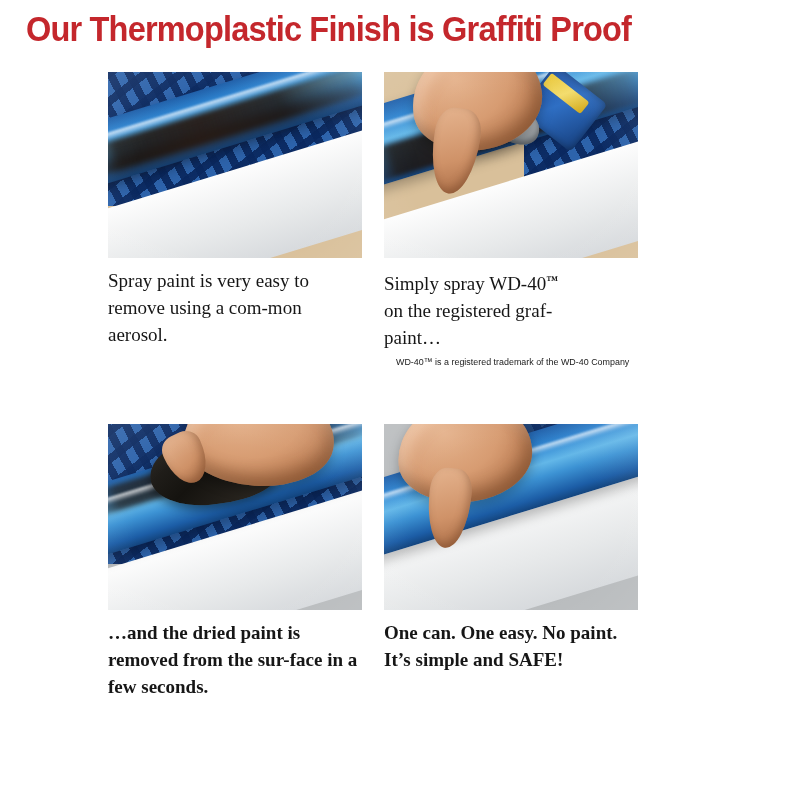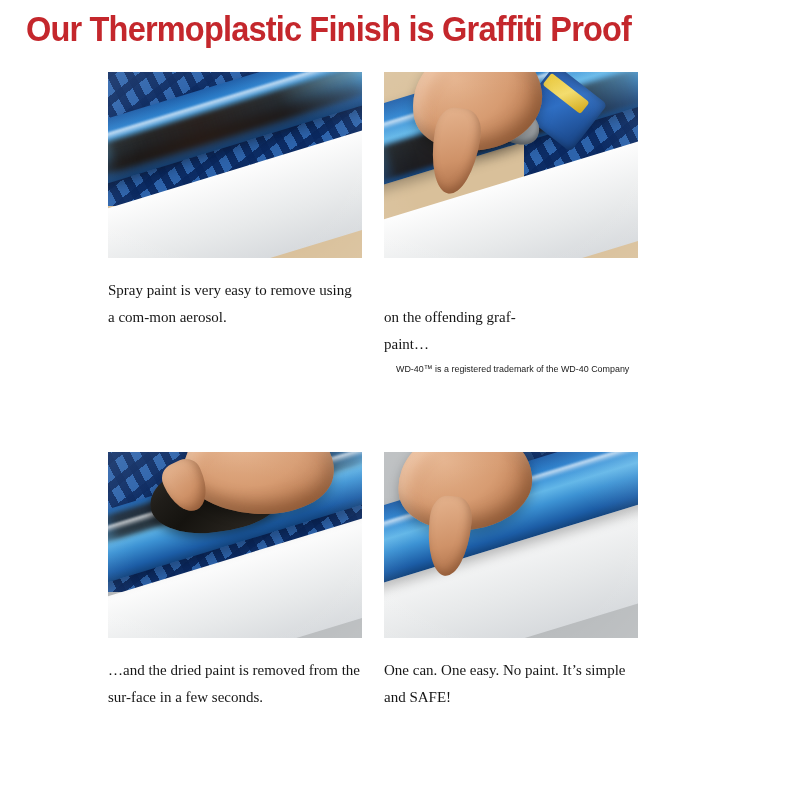--- a/index.html
+++ b/index.html
@@ -38,21 +38,21 @@
     left: 108px;
     top: 72px;
     width: 524px;
     height: 660px;
   }
   .panel {
     position: absolute;
     width: 254px;
   }
   .panel.r1 { top: 0; }
-  .panel.r2 { top: 380px; }
+  .panel.r2 { top: 352px; font-weight: bold; }
   .panel.c1 { left: 0; }
   .panel.c2 { left: 276px; }
 
   .photo {
     position: relative;
     width: 254px;
     height: 186px;
     overflow: hidden;
     background: #2a6bb5;
   }
@@ -145,23 +145,23 @@
     box-shadow: 0 4px 10px rgba(0,0,0,0.45);
   }
   .blurmask {
     inset: 0;
     background: radial-gradient(ellipse at 50% 55%,
       rgba(255,255,255,0) 55%, rgba(255,255,255,0.10) 100%);
   }
 
   
   .caption {
-    margin-top: 19px;
+    margin-top: 9px;
     font-family: "Liberation Serif", serif;
-    font-size: 15px;
+    font-size: 19px;
     line-height: 27px;
     color: #161616;
     width: 254px;
   }
   .footnote {
     margin-top: 5px;
     margin-left: 12px;
     font-family: "Liberation Sans", sans-serif;
     font-size: 9.7px;
     line-height: 12px;
@@ -202,22 +202,22 @@
       <div class="graffiti" style="top:44%;height:34px;"></div>
       <div class="rail-hi" style="top:40%;"></div>
       <div class="can-body" style="left:146px;top:6px;width:66px;height:60px;transform:rotate(38deg);"></div>
       <div class="can-stripe" style="left:158px;top:14px;width:48px;height:15px;transform:rotate(38deg);"></div>
       <div class="can-nozzle" style="left:104px;top:36px;width:52px;height:34px;transform:rotate(22deg);"></div>
       <div class="hand" style="left:28px;top:-26px;width:130px;height:104px;transform:rotate(-8deg);"></div>
       <div class="finger" style="left:48px;top:36px;width:46px;height:86px;transform:rotate(9deg);"></div>
       <div class="blurmask"></div>
     </div>
     <div class="caption">
-      <br>
-      <span>on the offending graf-</span><br>
+      <span>Simply spray WD-40<span class="tm-bold">™</span></span><br>
+      <span>on the registered graf-</span><br>
       <span>paint…</span>
     </div>
     <div class="footnote">WD-40™ is a registered trademark of the WD-40 Company</div>
   </div>
 
   <div class="panel r2 c1">
     <div class="photo">
       <div class="mesh-grey"></div>
       <div class="mesh" style="top:-10px;height:150px;"></div>
       <div class="ground" style="bottom:-38%;"></div>

